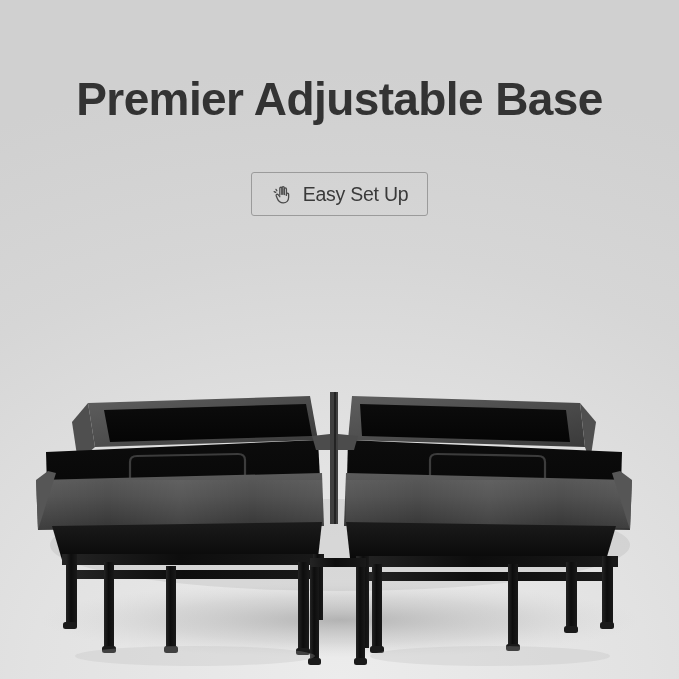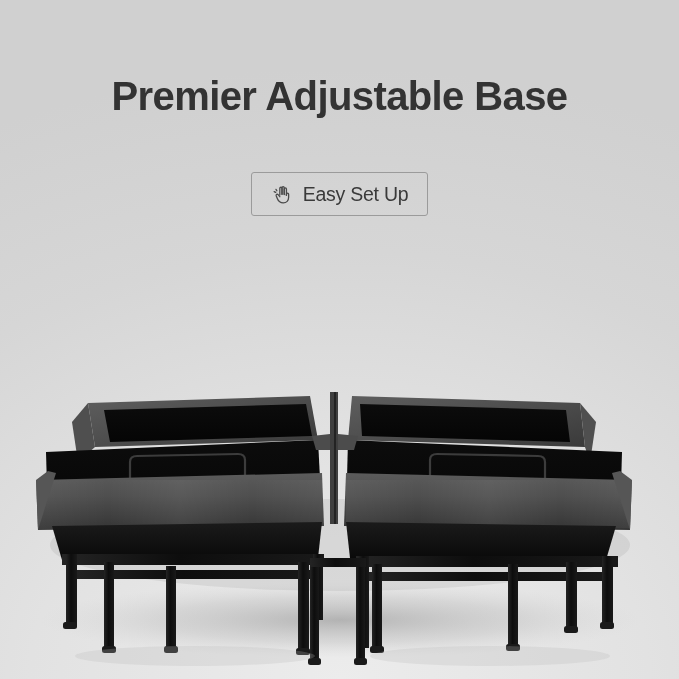--- a/index.html
+++ b/index.html
@@ -22,21 +22,21 @@
     overflow: hidden;
   }
 
   
   .hero-title {
     position: absolute;
     top: 74px;
     left: 0;
     width: 679px;
     text-align: center;
-    font-size: 40px;
+    font-size: 46px;
     font-weight: 700;
     letter-spacing: -0.6px;
     color: #333333;
     line-height: 1.12;
     white-space: nowrap;
   }
 
   
   .feature-badges {
     position: absolute;

